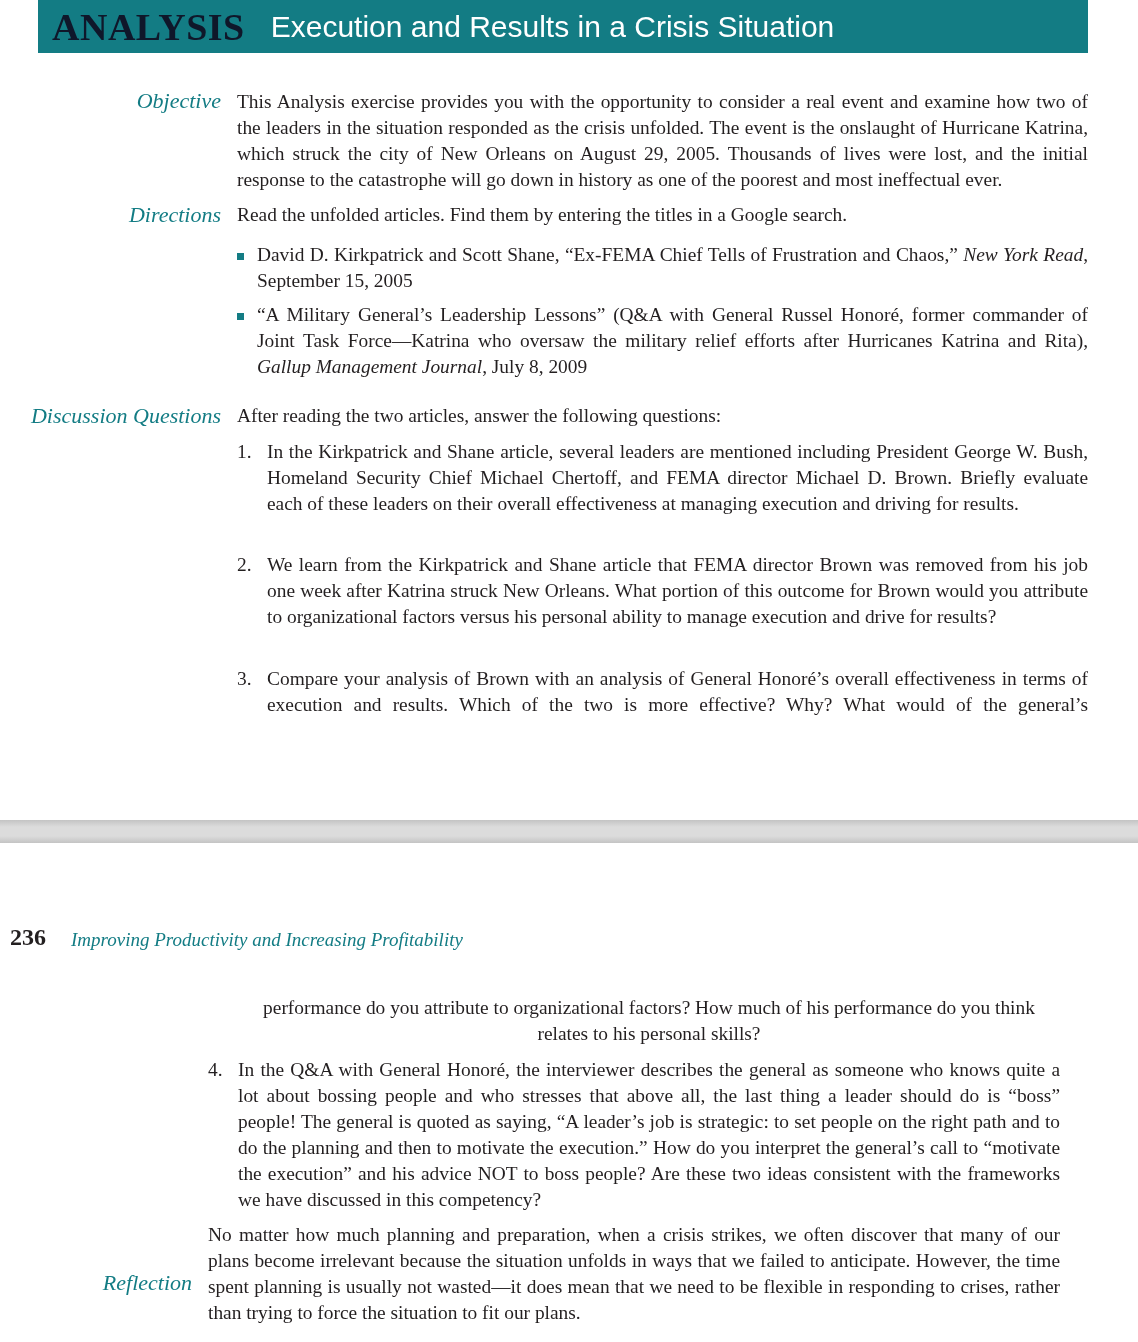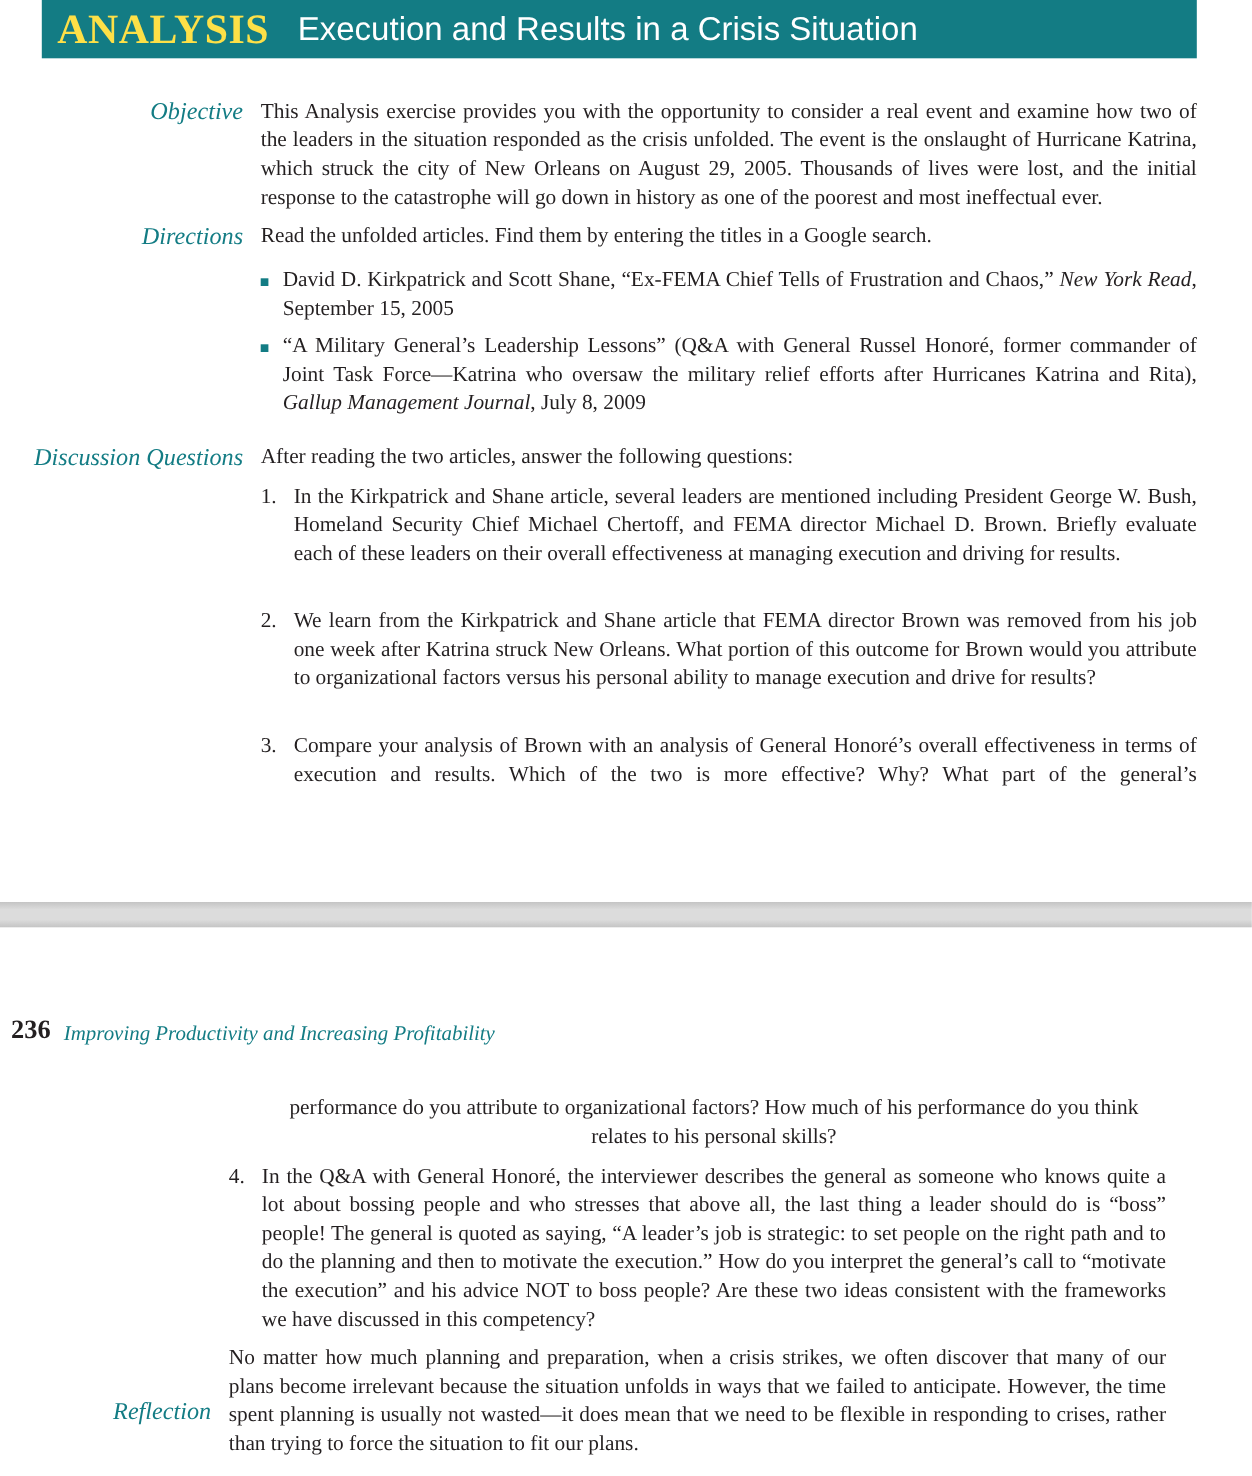--- a/index.html
+++ b/index.html
@@ -1,36 +1,36 @@
 <!DOCTYPE html>
 <html><head>
   <meta charset="utf-8">
   <style>
     html, body { margin: 0; padding: 0; background: #ffffff; }
     body { width: 1138px; height: 1342px; position: relative; overflow: hidden;
            font-family: "Liberation Serif", "DejaVu Serif", serif; color: #231f20; }
     .banner { position: absolute; left: 38px; top: 0; width: 1050px; height: 53px;
               background: #137c84; display: flex; align-items: center; }
     .banner .kind { font-family: "Liberation Serif", serif; font-weight: bold; font-size: 38px;
-                    color: #fde047; margin-left: 14px; letter-spacing: 0.5px; line-height: 1; }
+                    color: #0f172a; margin-left: 14px; letter-spacing: 0.5px; line-height: 1; }
     .banner .title { font-family: "Liberation Sans", "DejaVu Sans", sans-serif; font-size: 30px;
                      color: #ffffff; margin-left: 26px; line-height: 1; }
     .label { position: absolute; font-style: italic; color: #137c84; font-size: 22px;
              text-align: right; white-space: nowrap; padding-left: 11px; }
     .para { position: absolute; font-size: 19.4px; line-height: 26px; text-align: justify; }
     .para.ragged { text-align: left; }
     .bullet { position: absolute; font-size: 19.4px; line-height: 26px; }
     .bullet .sq { position: absolute; left: -20px; top: 11px; width: 7px; height: 7px; background: #137c84; }
     .qitem { position: absolute; font-size: 19.4px; line-height: 26px; text-align: justify; }
     .qitem .num { position: absolute; left: -30px; top: 0; }
     .separator { position: absolute; left: 0; top: 820px; width: 1138px; height: 23px;
                  background: linear-gradient(#c4c4c4, #dcdcdc 30%, #dcdcdc 70%, #c4c4c4); }
     .runhead { position: absolute; left: 10px; top: 924px; display: flex; align-items: flex-end; }
     .runhead .pageno { font-weight: bold; font-size: 24px; color: #231f20; }
-    .runhead .booktitle { font-style: italic; font-size: 19px; color: #137c84; margin-left: 12px; }
+    .runhead .booktitle { font-style: italic; font-size: 19px; color: #137c84; margin-left: 25px; }
     i { font-style: italic; }
   </style>
 </head>
 <body>
 
 <div class="banner">
   <span class="kind">ANALYSIS</span>
   <span class="title">Execution and Results in a Crisis Situation</span>
 </div>
 
@@ -55,21 +55,21 @@
 <div class="qitem" style="left:267px; width:821px; top:439px;">
   <span class="num">1.</span>
   <span>In the Kirkpatrick and Shane article, several leaders are mentioned including President George W. Bush, Homeland Security Chief Michael Chertoff, and FEMA director Michael D. Brown. Briefly evaluate each of these leaders on their overall effectiveness at managing execution and driving for results.</span>
 </div>
 <div class="qitem" style="left:267px; width:821px; top:552px;">
   <span class="num">2.</span>
   <span>We learn from the Kirkpatrick and Shane article that FEMA director Brown was removed from his job one week after Katrina struck New Orleans. What portion of this outcome for Brown would you attribute to organizational factors versus his personal ability to manage execution and drive for results?</span>
 </div>
 <div class="qitem" style="left:267px; width:821px; top:666px; text-align-last:justify;">
   <span class="num">3.</span>
-  <span>Compare your analysis of Brown with an analysis of General Honoré’s overall effectiveness in terms of execution and results. Which of the two is more effective? Why? What part of the general’s</span>
+  <span>Compare your analysis of Brown with an analysis of General Honoré’s overall effectiveness in terms of execution and results. Which of the two is more effective? Why? What would of the general’s</span>
 </div>
 
 <div class="separator"></div>
 
 <div class="runhead">
   <span class="pageno">236</span>
   <span class="booktitle">Improving Productivity and Increasing Profitability</span>
 </div>
 
 <div class="qitem" style="left:238px; width:822px; top:995px; text-align:center;">

